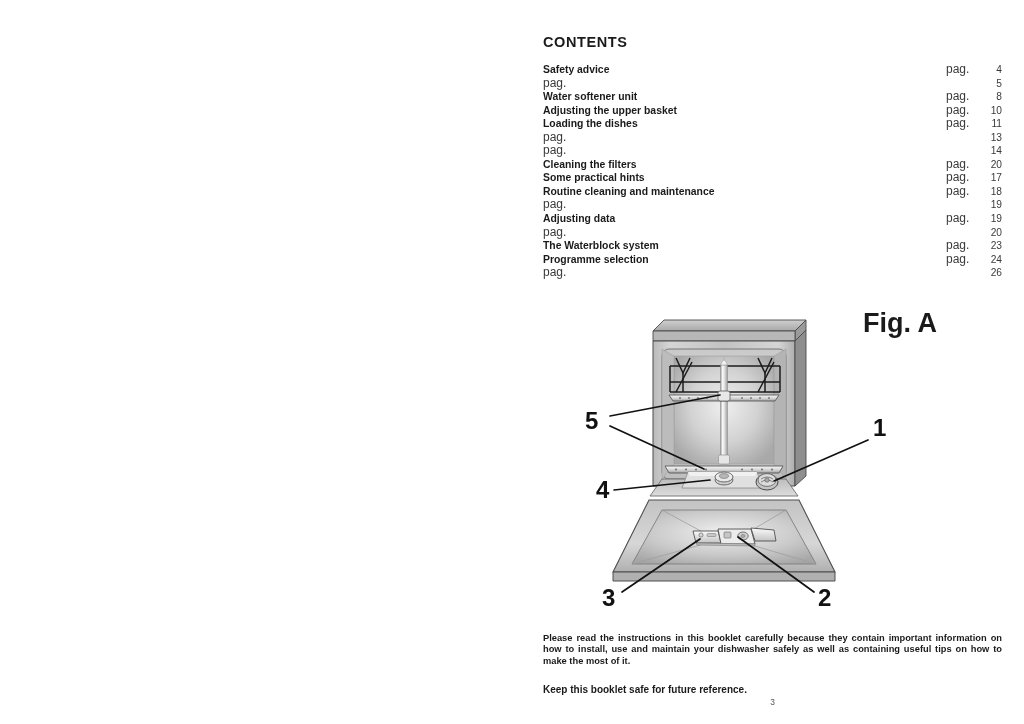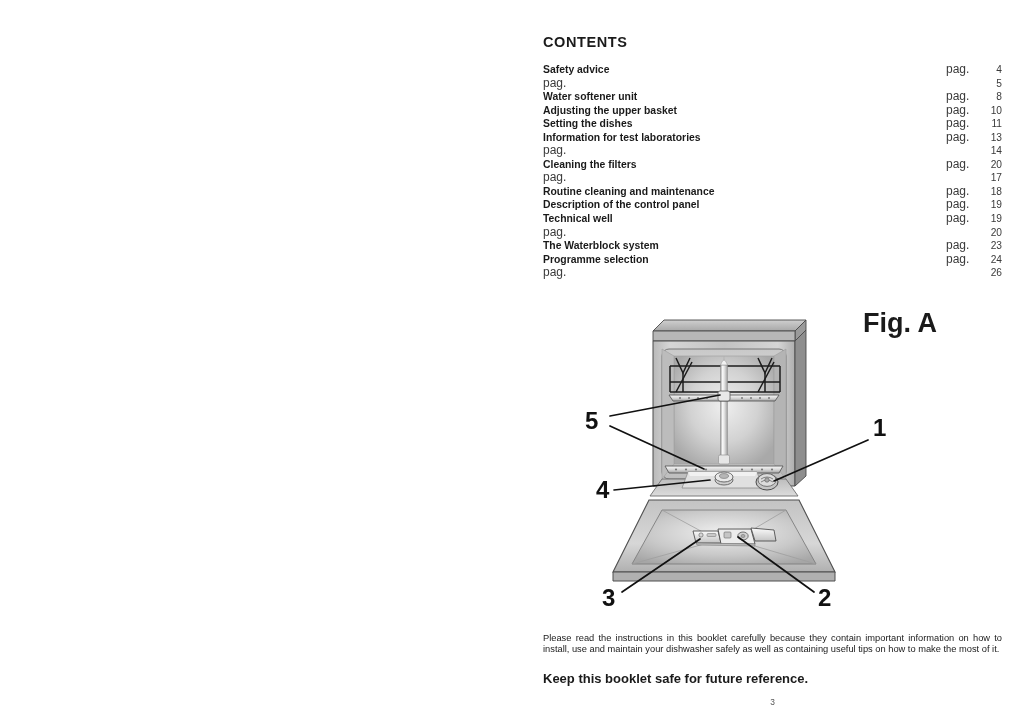--- a/index.html
+++ b/index.html
@@ -93,30 +93,30 @@
 
   
   .note-block {
     position: absolute;
     left: 0;
     top: 633px;
     width: 459px;
   }
   .note-para {
     font-size: 9.3px;
-    font-weight: normal;
+    font-weight: bold;
     line-height: 11.4px;
     text-align: justify;
     color: #1a1a1a;
     margin: 0;
   }
   .note-keep {
     margin: 0;
     padding-top: 17px;
-    font-size: 13px;
+    font-size: 10px;
     font-weight: bold;
     line-height: 11.4px;
     color: #1a1a1a;
     text-align: left;
   }
 
   .page-number {
     position: absolute;
     left: 0;
     top: 697px;
@@ -148,54 +148,53 @@
         <span class="toc-title">Water softener unit</span>
         <span class="toc-pag">pag.</span>
         <span class="toc-page">8</span>
       </div>
       <div class="toc-row">
         <span class="toc-title">Adjusting the upper basket</span>
         <span class="toc-pag">pag.</span>
         <span class="toc-page">10</span>
       </div>
       <div class="toc-row">
-        <span class="toc-title">Setting the dishes</span>
+        <span class="toc-title">Loading the dishes</span>
         <span class="toc-pag">pag.</span>
         <span class="toc-page">11</span>
       </div>
       <div class="toc-row">
-        <span class="toc-title">Information for test laboratories</span>
         <span class="toc-pag">pag.</span>
         <span class="toc-page">13</span>
       </div>
       <div class="toc-row">
         <span class="toc-pag">pag.</span>
         <span class="toc-page">14</span>
       </div>
       <div class="toc-row">
         <span class="toc-title">Cleaning the filters</span>
         <span class="toc-pag">pag.</span>
         <span class="toc-page">20</span>
       </div>
       <div class="toc-row">
+        <span class="toc-title">Some practical hints</span>
         <span class="toc-pag">pag.</span>
         <span class="toc-page">17</span>
       </div>
       <div class="toc-row">
         <span class="toc-title">Routine cleaning and maintenance</span>
         <span class="toc-pag">pag.</span>
         <span class="toc-page">18</span>
       </div>
       <div class="toc-row">
-        <span class="toc-title">Description of the control panel</span>
         <span class="toc-pag">pag.</span>
         <span class="toc-page">19</span>
       </div>
       <div class="toc-row">
-        <span class="toc-title">Technical well</span>
+        <span class="toc-title">Adjusting data</span>
         <span class="toc-pag">pag.</span>
         <span class="toc-page">19</span>
       </div>
       <div class="toc-row">
         <span class="toc-pag">pag.</span>
         <span class="toc-page">20</span>
       </div>
       <div class="toc-row">
         <span class="toc-title">The Waterblock system</span>
         <span class="toc-pag">pag.</span>

